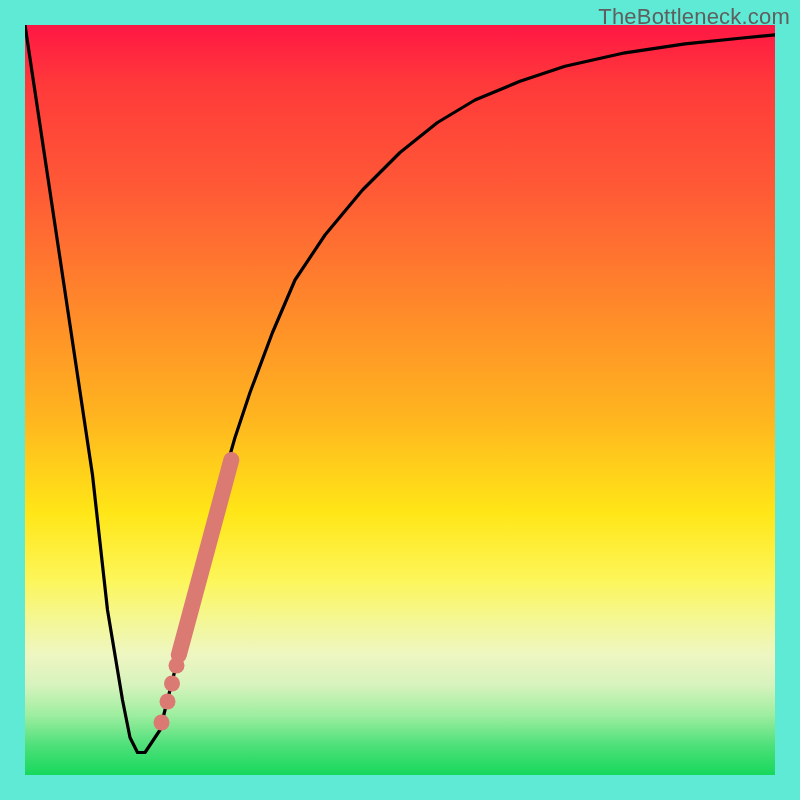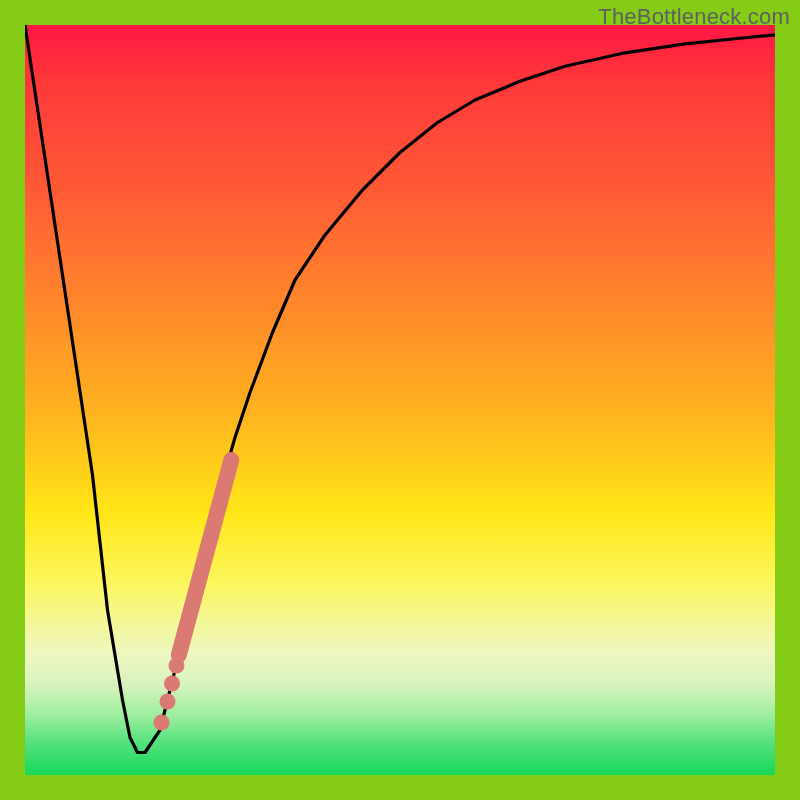--- a/index.html
+++ b/index.html
@@ -10,21 +10,21 @@
     overflow: hidden;
     background: #000;
     font-family: Arial, Helvetica, sans-serif;
   }
   .frame {
     position: absolute;
     left: 0;
     top: 0;
     width: 800px;
     height: 800px;
-    background: #84cc16;
+    background: #5eead4;
   }
   .plot {
     position: absolute;
     left: 25px;
     top: 25px;
     width: 750px;
     height: 750px;
     overflow: hidden;
   }
   .gradient {

